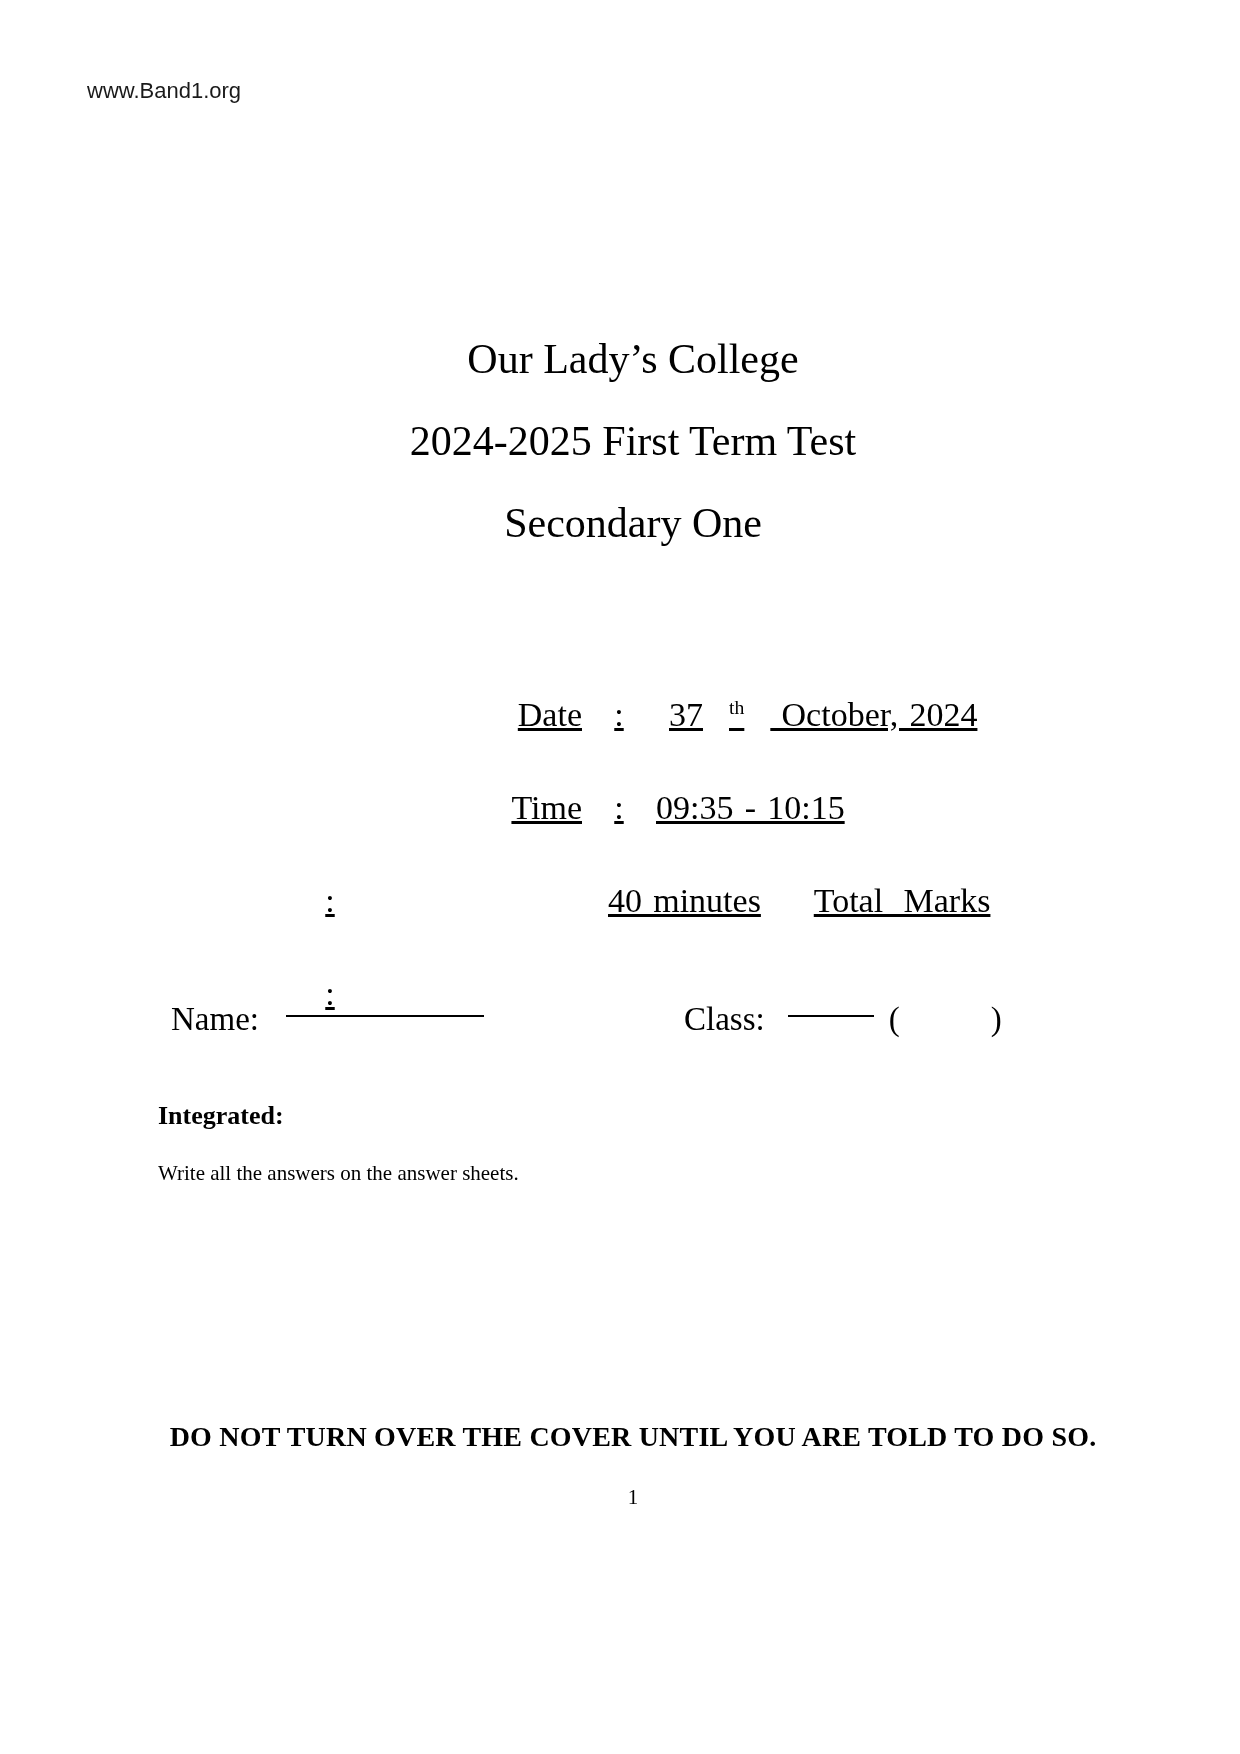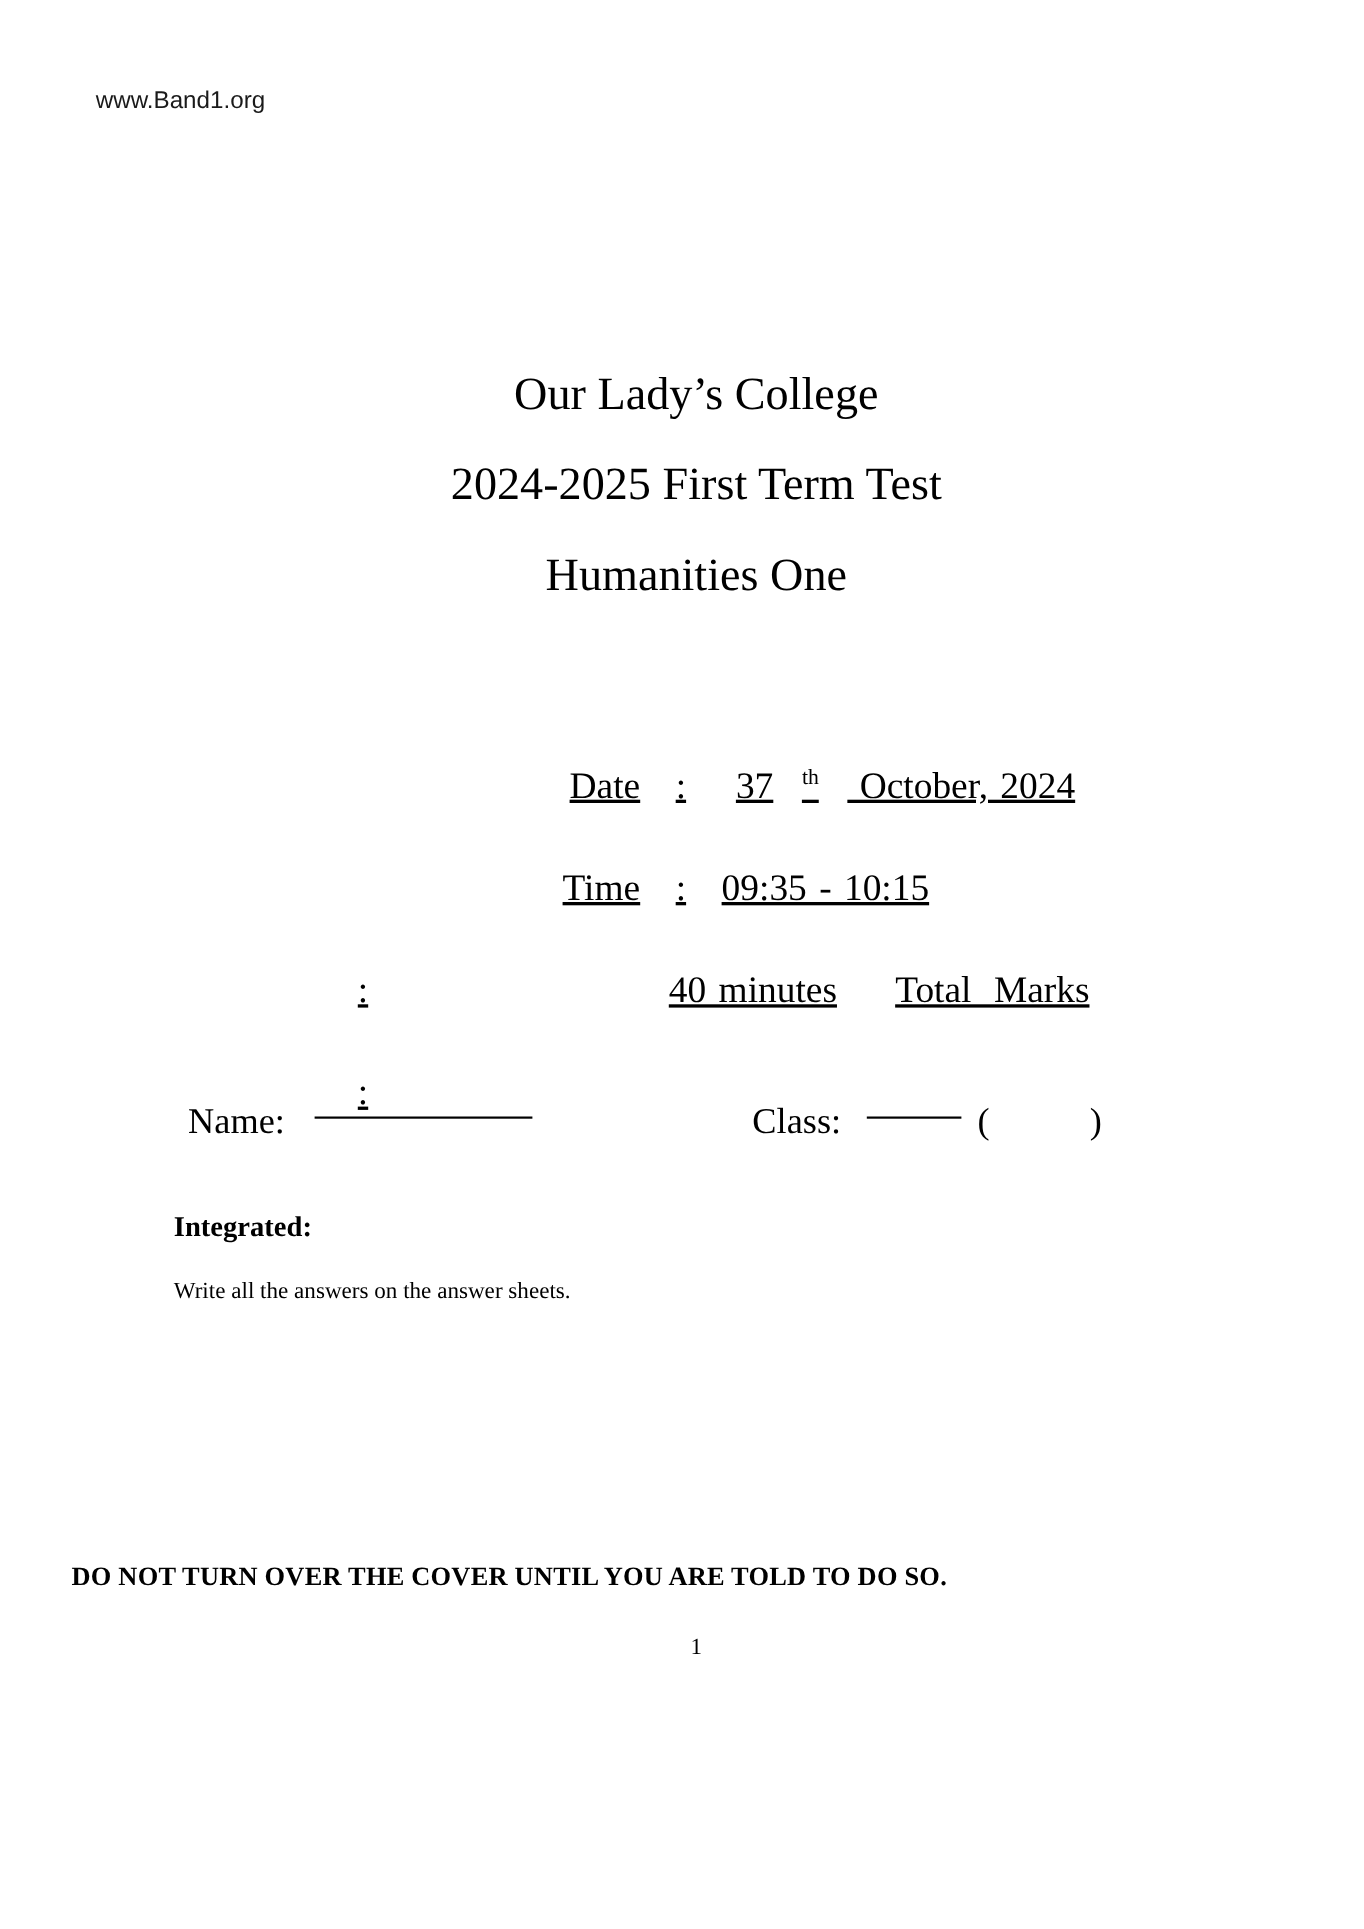--- a/index.html
+++ b/index.html
@@ -93,21 +93,22 @@
     position: absolute;
     top: 1096px;
     left: 93px;
     font-size: 21px;
   }
   .warning {
     position: absolute;
     top: 1356px;
     left: 0;
     width: 1136px;
-    font-size: 24px;
+    text-align: center;
+    font-size: 28px;
     font-weight: bold;
     letter-spacing: 0.2px;
     white-space: nowrap;
   }
   .page-number {
     position: absolute;
     top: 1420px;
     left: 0;
     width: 1136px;
     text-align: center;
@@ -119,21 +120,21 @@
 
 <div class="page">
 
   <div class="watermark">www.Band1.org</div>
 
   <div class="content">
 
     <div class="title-block">
       <div>Our Lady’s College</div>
       <div>2024-2025 First Term Test</div>
-      <div>Humanities One</div>
+      <div>Secondary One</div>
     </div>
 
     <div class="details">
       <div class="lbl">Date</div>
       <div class="colon">:</div>
       <div class="val"><span>37</span><sup class="ordinal">th</sup><span> October, 2024</span></div>
 
       <div class="lbl">Time</div>
       <div class="colon">:</div>
       <div class="val">09:35 - 10:15</div>

